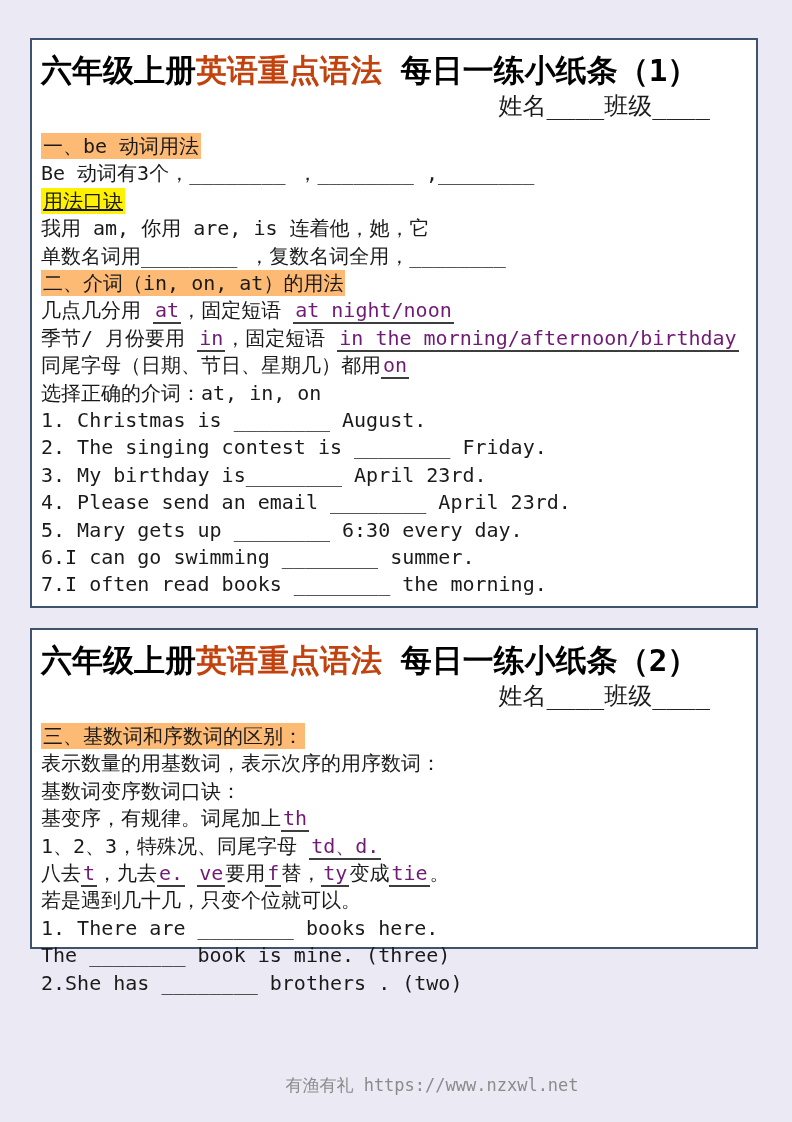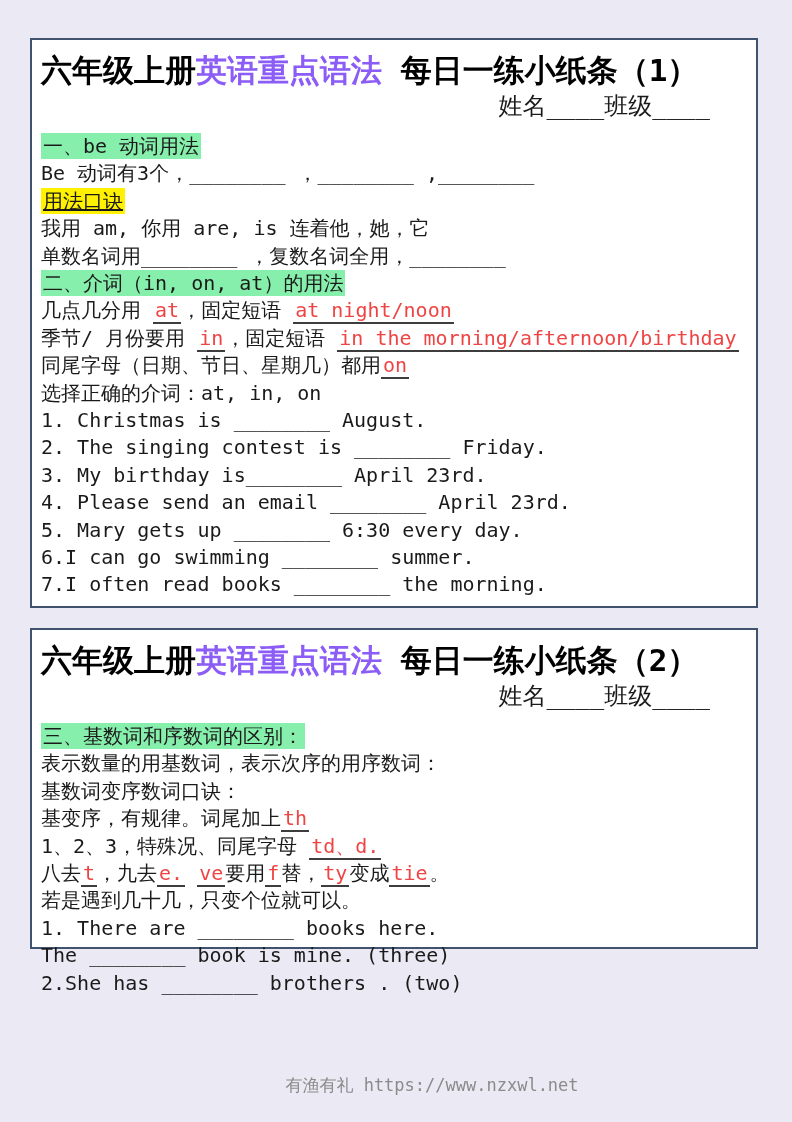--- a/index.html
+++ b/index.html
@@ -26,44 +26,44 @@
   .card-1 { top: 38px;  height: 570px; }
   .card-2 { top: 628px; height: 321px; }
   .title {
     font-weight: bold;
     font-size: 31px;
     line-height: 1.32;
     padding: 10px 2px 0 9px;
     white-space: nowrap;
     color: #000;
   }
-  .red { color: #8b5cf6; }
+  .red { color: #c2410c; }
   .name-line {
     font-size: 24px;
     line-height: 1.3;
     text-align: right;
     padding-right: 46px;
     color: #1a1a1a;
     white-space: nowrap;
   }
   .body-lines {
     padding: 11px 4px 0 9px;
     font-size: 20px;
   }
   .line {
     height: 27.4px;
     line-height: 27.4px;
     white-space: nowrap;
   }
   .blue {
-    color: #ef4444;
+    color: #701a75;
     border-bottom: 2px solid #3d3d3d;
     padding: 0 2px;
   }
-  .hl-orange { background: #86efac; padding: 1px 2px; }
+  .hl-orange { background: #fdba74; padding: 1px 2px; }
   .hl-yellow { background: #fff100; padding: 1px 2px; text-decoration: underline; }
   .footer {
     position: absolute;
     left: 0;
     top: 1074px;
     width: 792px;
     text-align: center;
     font-size: 17px;
     color: #8b8b8b;
     margin-left: 36px;

